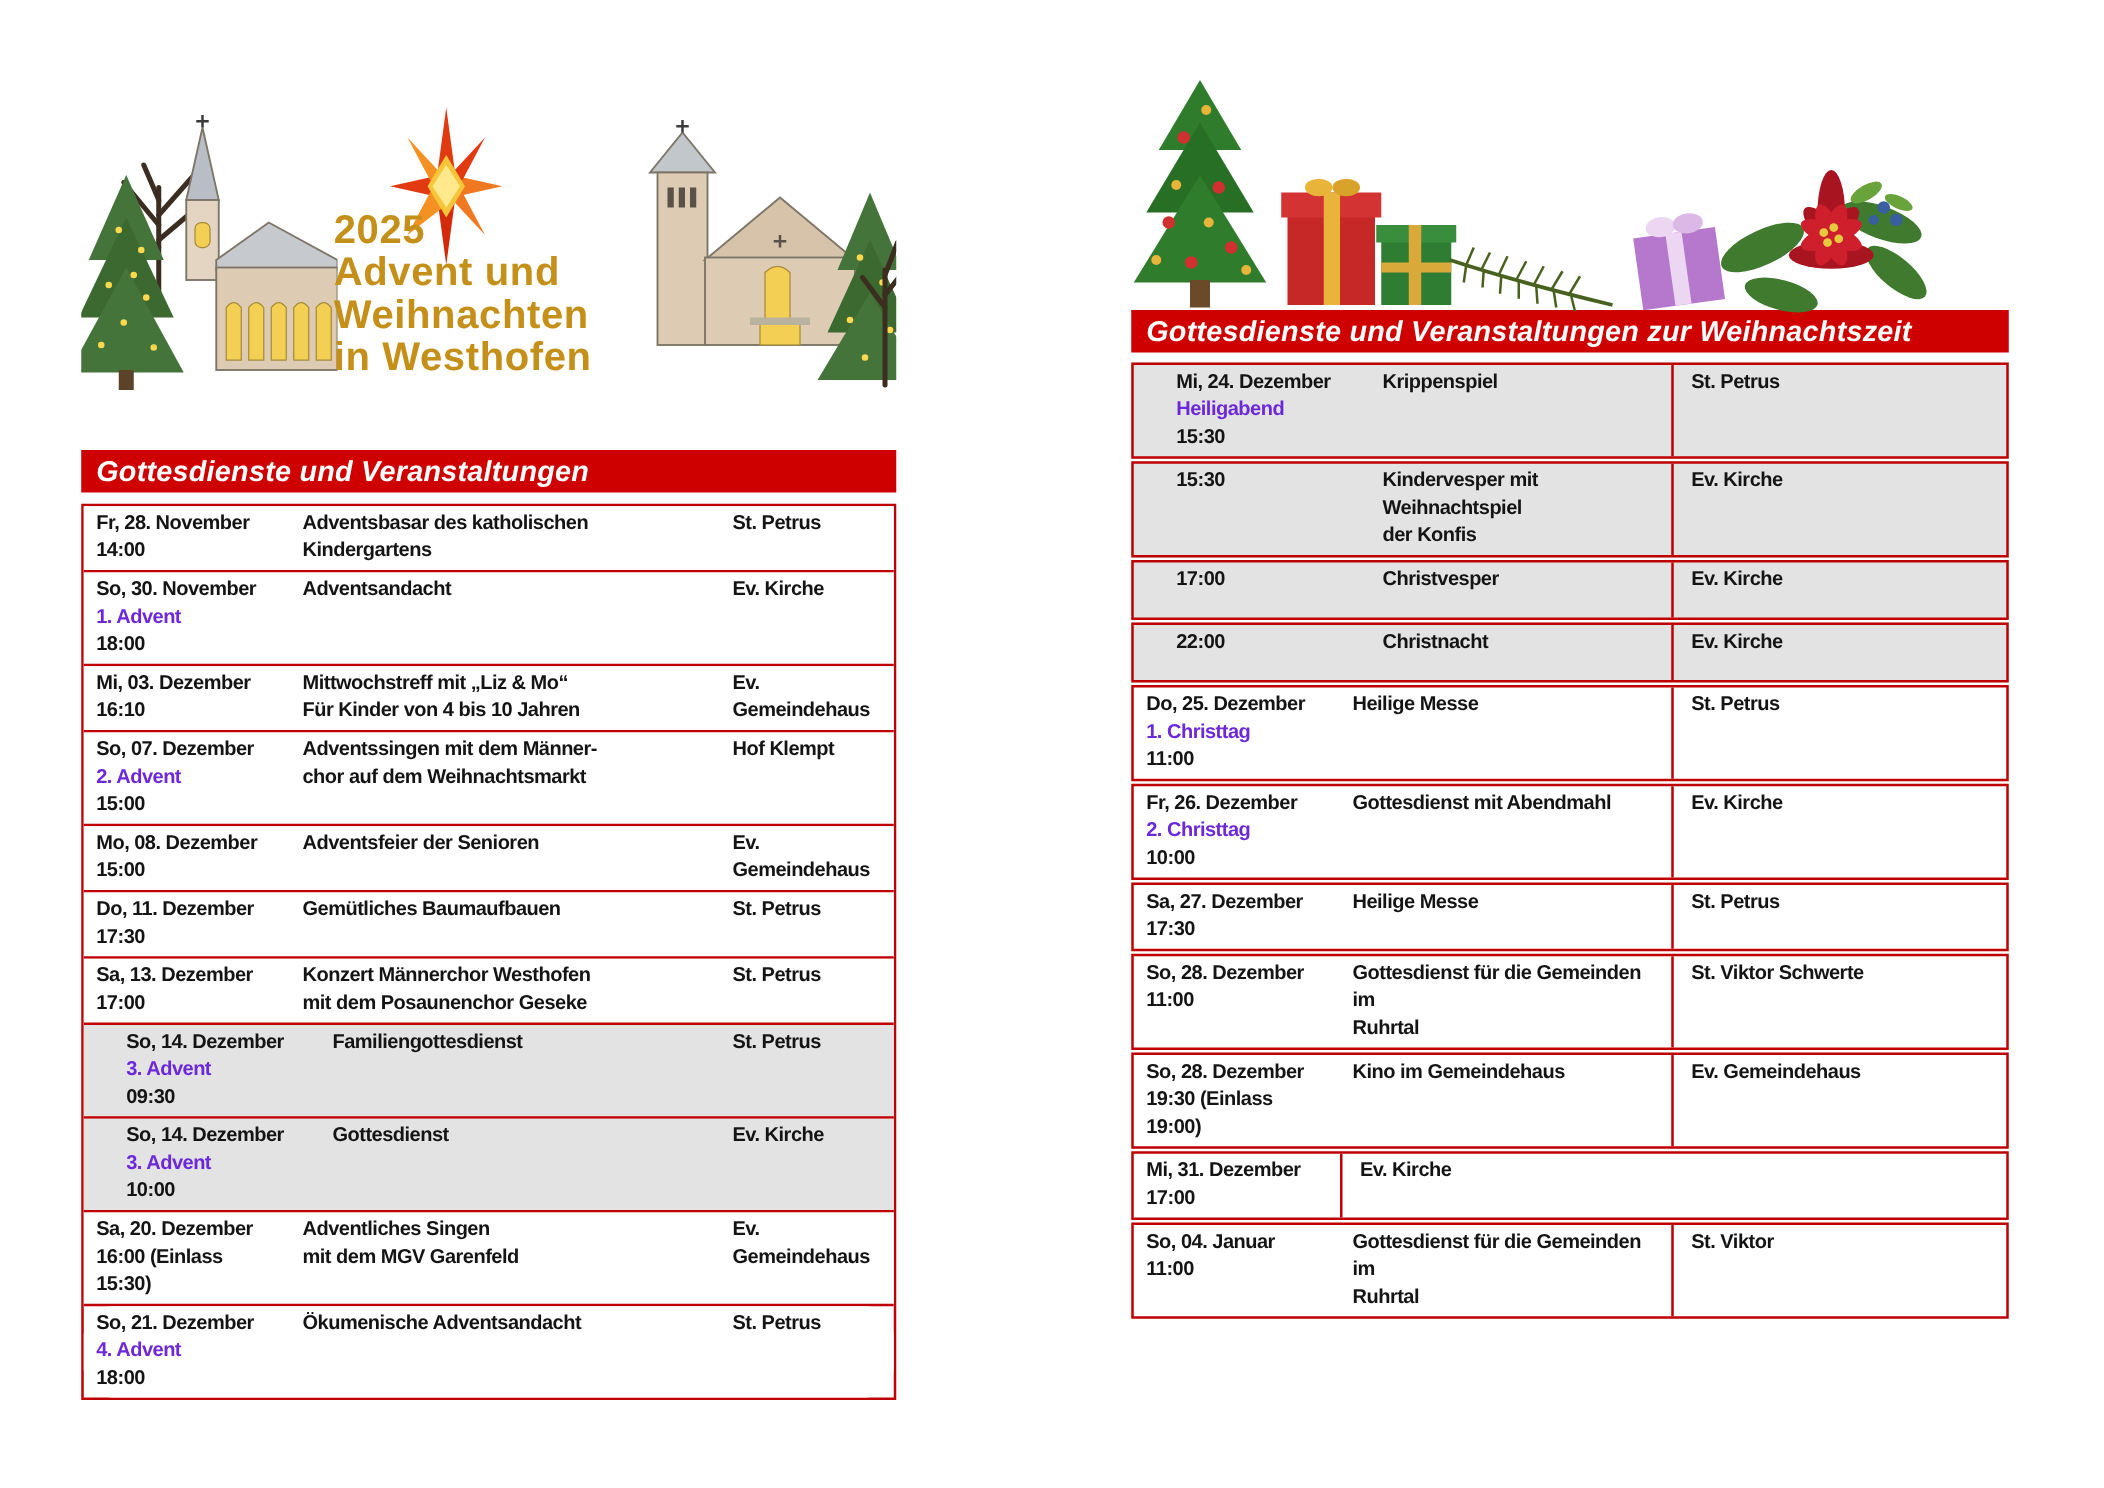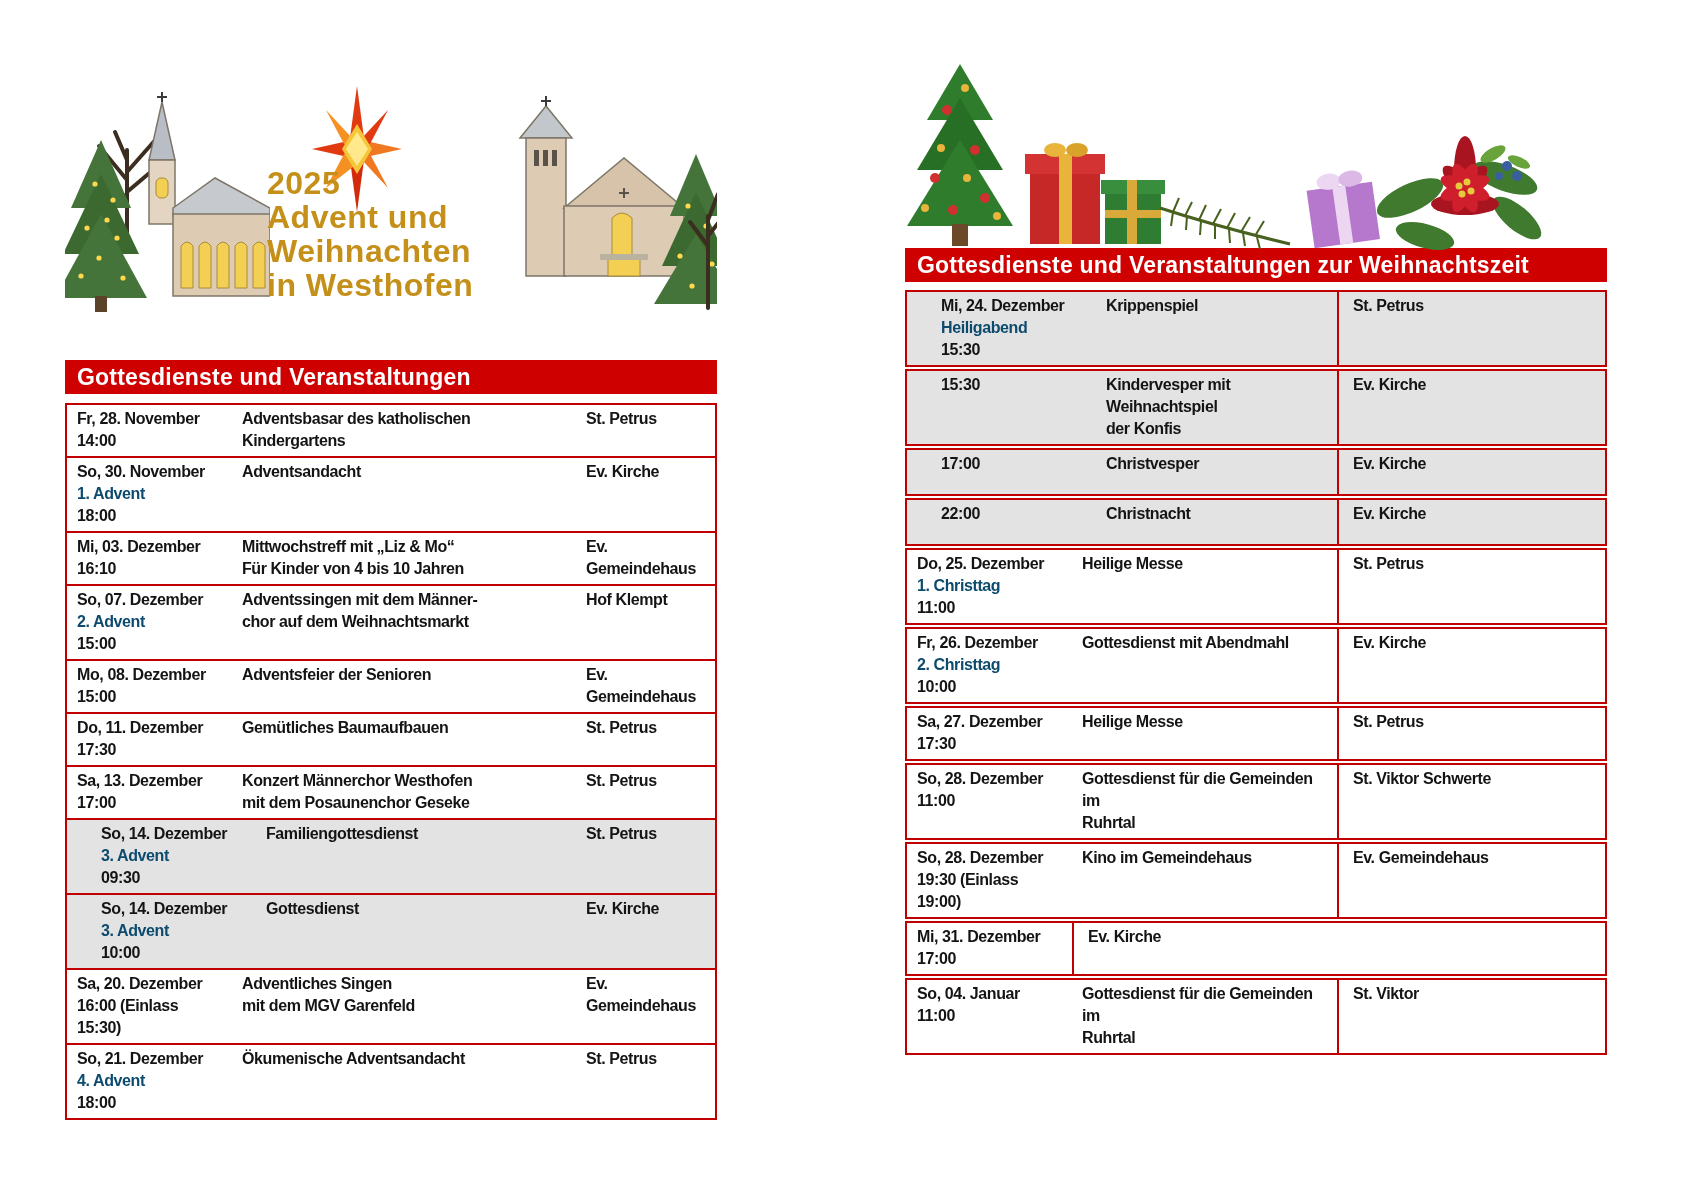--- a/index.html
+++ b/index.html
@@ -6,40 +6,40 @@
   body{width:1683px;height:1190px;position:relative;overflow:hidden;
        font-family:"Liberation Sans",sans-serif;color:#111;}
   .page{position:absolute;top:0;}
   #left-page{left:65px;width:652px;}
   #right-page{left:905px;width:702px;}
 
   .art{position:absolute;}
 
   .banner{background:#ce0000;color:#fff;font-weight:bold;font-size:23px;
           line-height:26px;padding:4px 12px;box-sizing:border-box;
-          letter-spacing:0.2px;position:relative;z-index:1;}
+          letter-spacing:0.2px;position:relative;z-index:1;font-style:italic;}
 
   .gold-title{position:absolute;left:202px;top:166px;color:#c5901a;
               font-weight:bold;font-size:32px;line-height:34px;letter-spacing:0.5px;}
 
   
   .etable{font-weight:bold;font-size:16px;letter-spacing:-0.4px;color:#141414;}
   .trow{display:flex;min-height:48px;background:#fff;box-sizing:border-box;}
   .trow.gray{background:#e3e3e3;padding-left:24px;}
   .cell{padding:3px 8px 4px 10px;line-height:22px;box-sizing:border-box;}
   .cell.date{width:165px;}
   .cell.event{flex:1;}
   #left-table{border:2px solid #c00000;margin-top:9px;}
   #left-table .trow{border-bottom:2px solid #c00000;}
   #left-table .trow:last-child{border-bottom:none;border-radius:23px;}
   #left-table .cell.loc{width:135px;padding-left:6px;}
   #right-table{margin-top:8px;}
   #right-table .trow{border:2px solid #c00000;margin-bottom:2px;}
   #right-table .cell.loc{width:268px;border-left:2px solid #c00000;padding-left:14px;}
-  .red{color:#0c4a6e;}
+  .red{color:#6d28d9;}
 
   #left-page .banner{margin-top:360px;}
   #right-page .banner{margin-top:248px;}
 </style>
 </head>
 <body>
 
 <div class="page" id="left-page">
 
   <svg class="art" style="left:0;top:88px;" width="205" height="224" viewBox="0 0 205 224">

